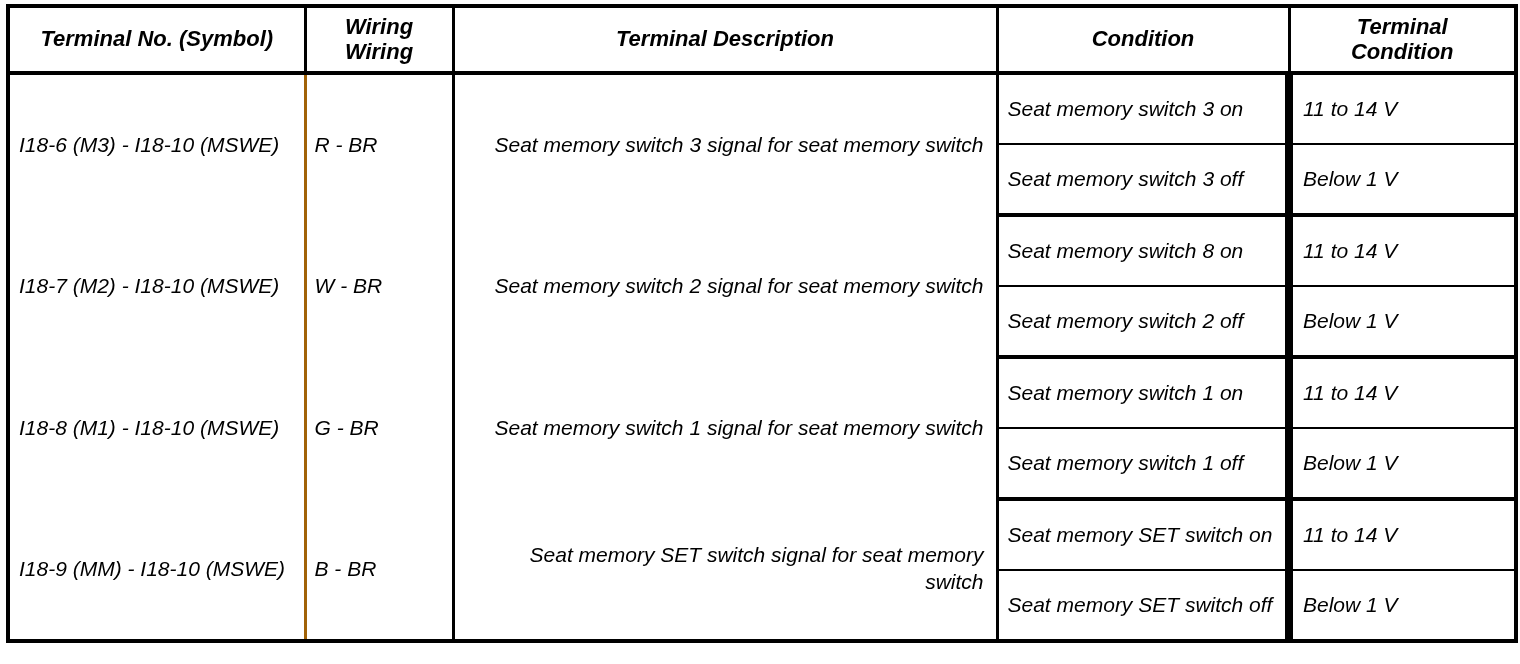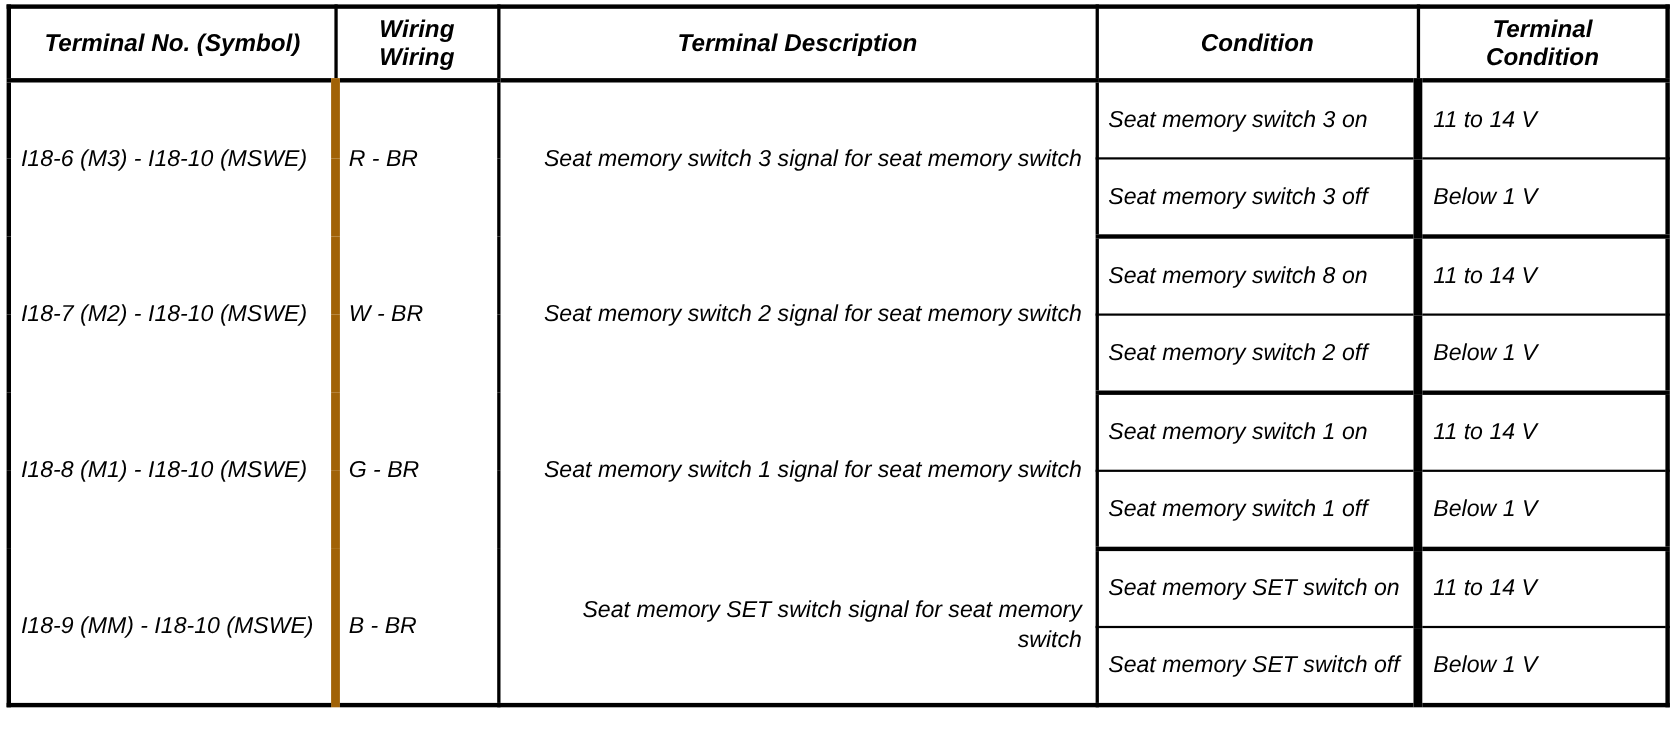--- a/index.html
+++ b/index.html
@@ -57,21 +57,21 @@
   
   td {
     font-size: 21px;
     font-weight: normal;
     line-height: 1.28;
     box-sizing: border-box;
     background: #ffffff;
   }
 
   td.terminal {
-    border-right: 8px solid #a16207;
+    border-right: 3px solid #a16207;
     padding: 6px 9px;
     vertical-align: middle;
     text-align: left;
   }
   td.wiring {
     border-right: 3px solid #000000;
     padding: 6px 8px;
     vertical-align: middle;
     text-align: left;
   }

